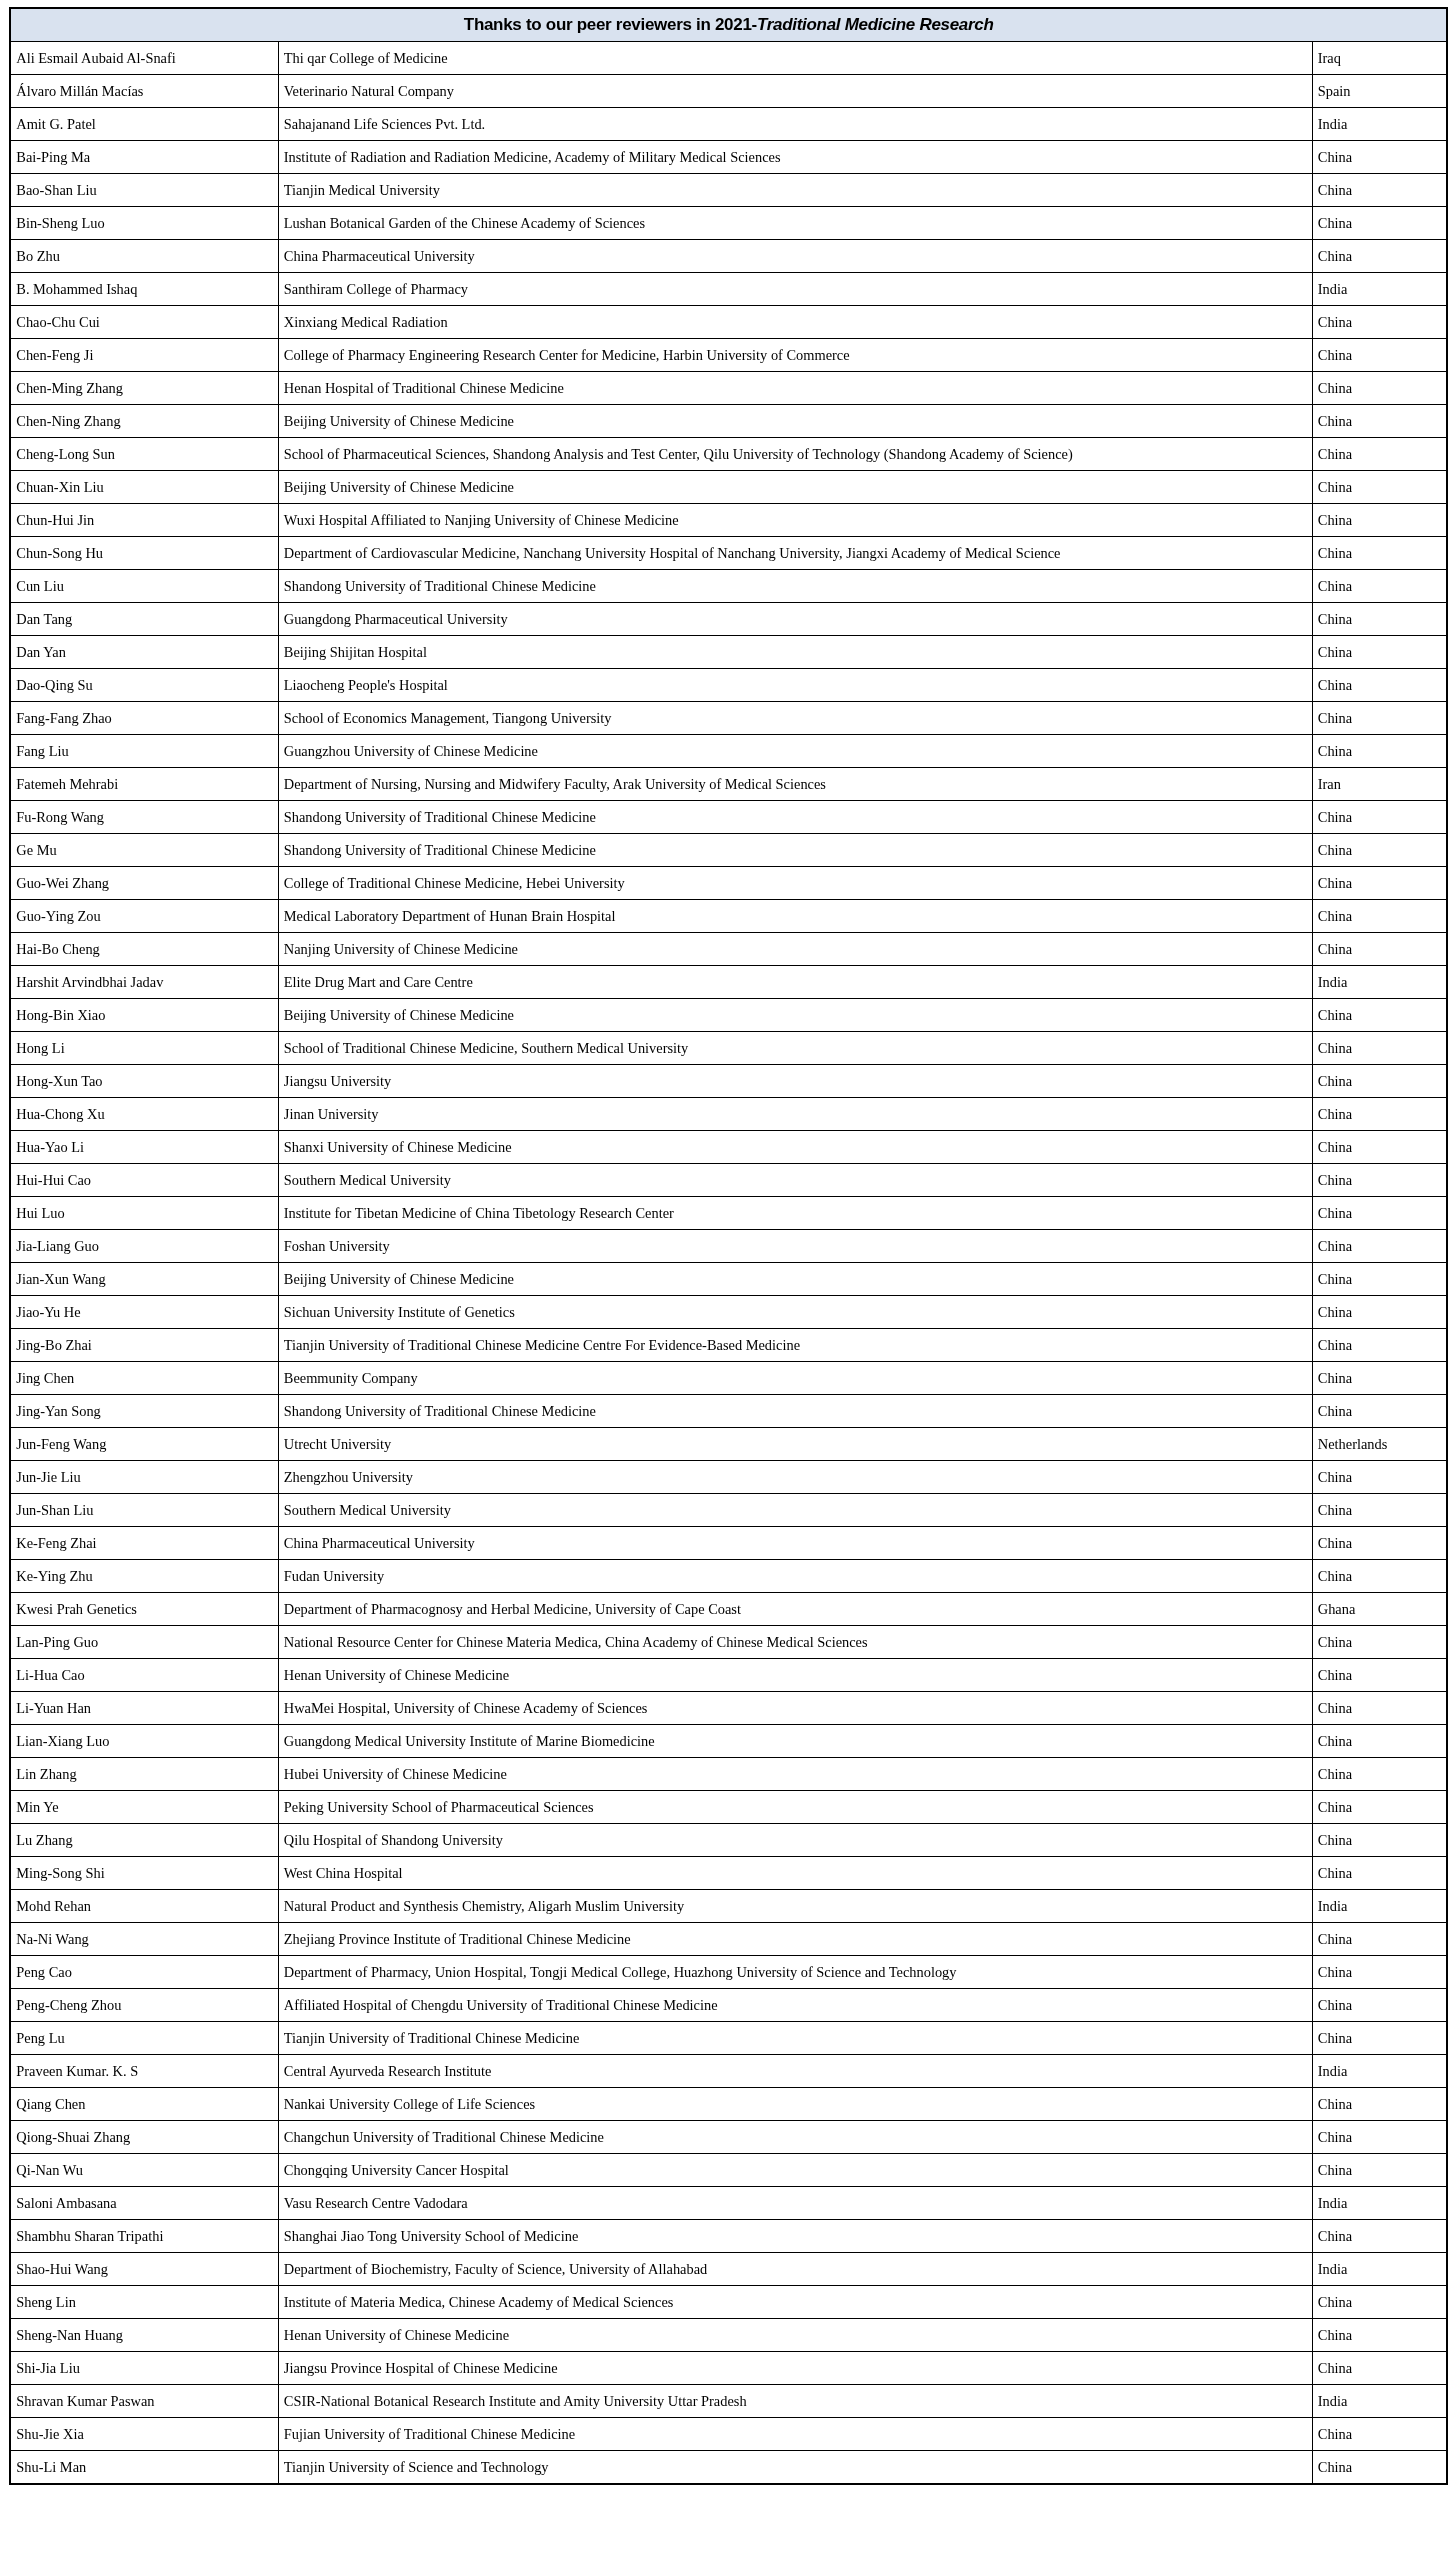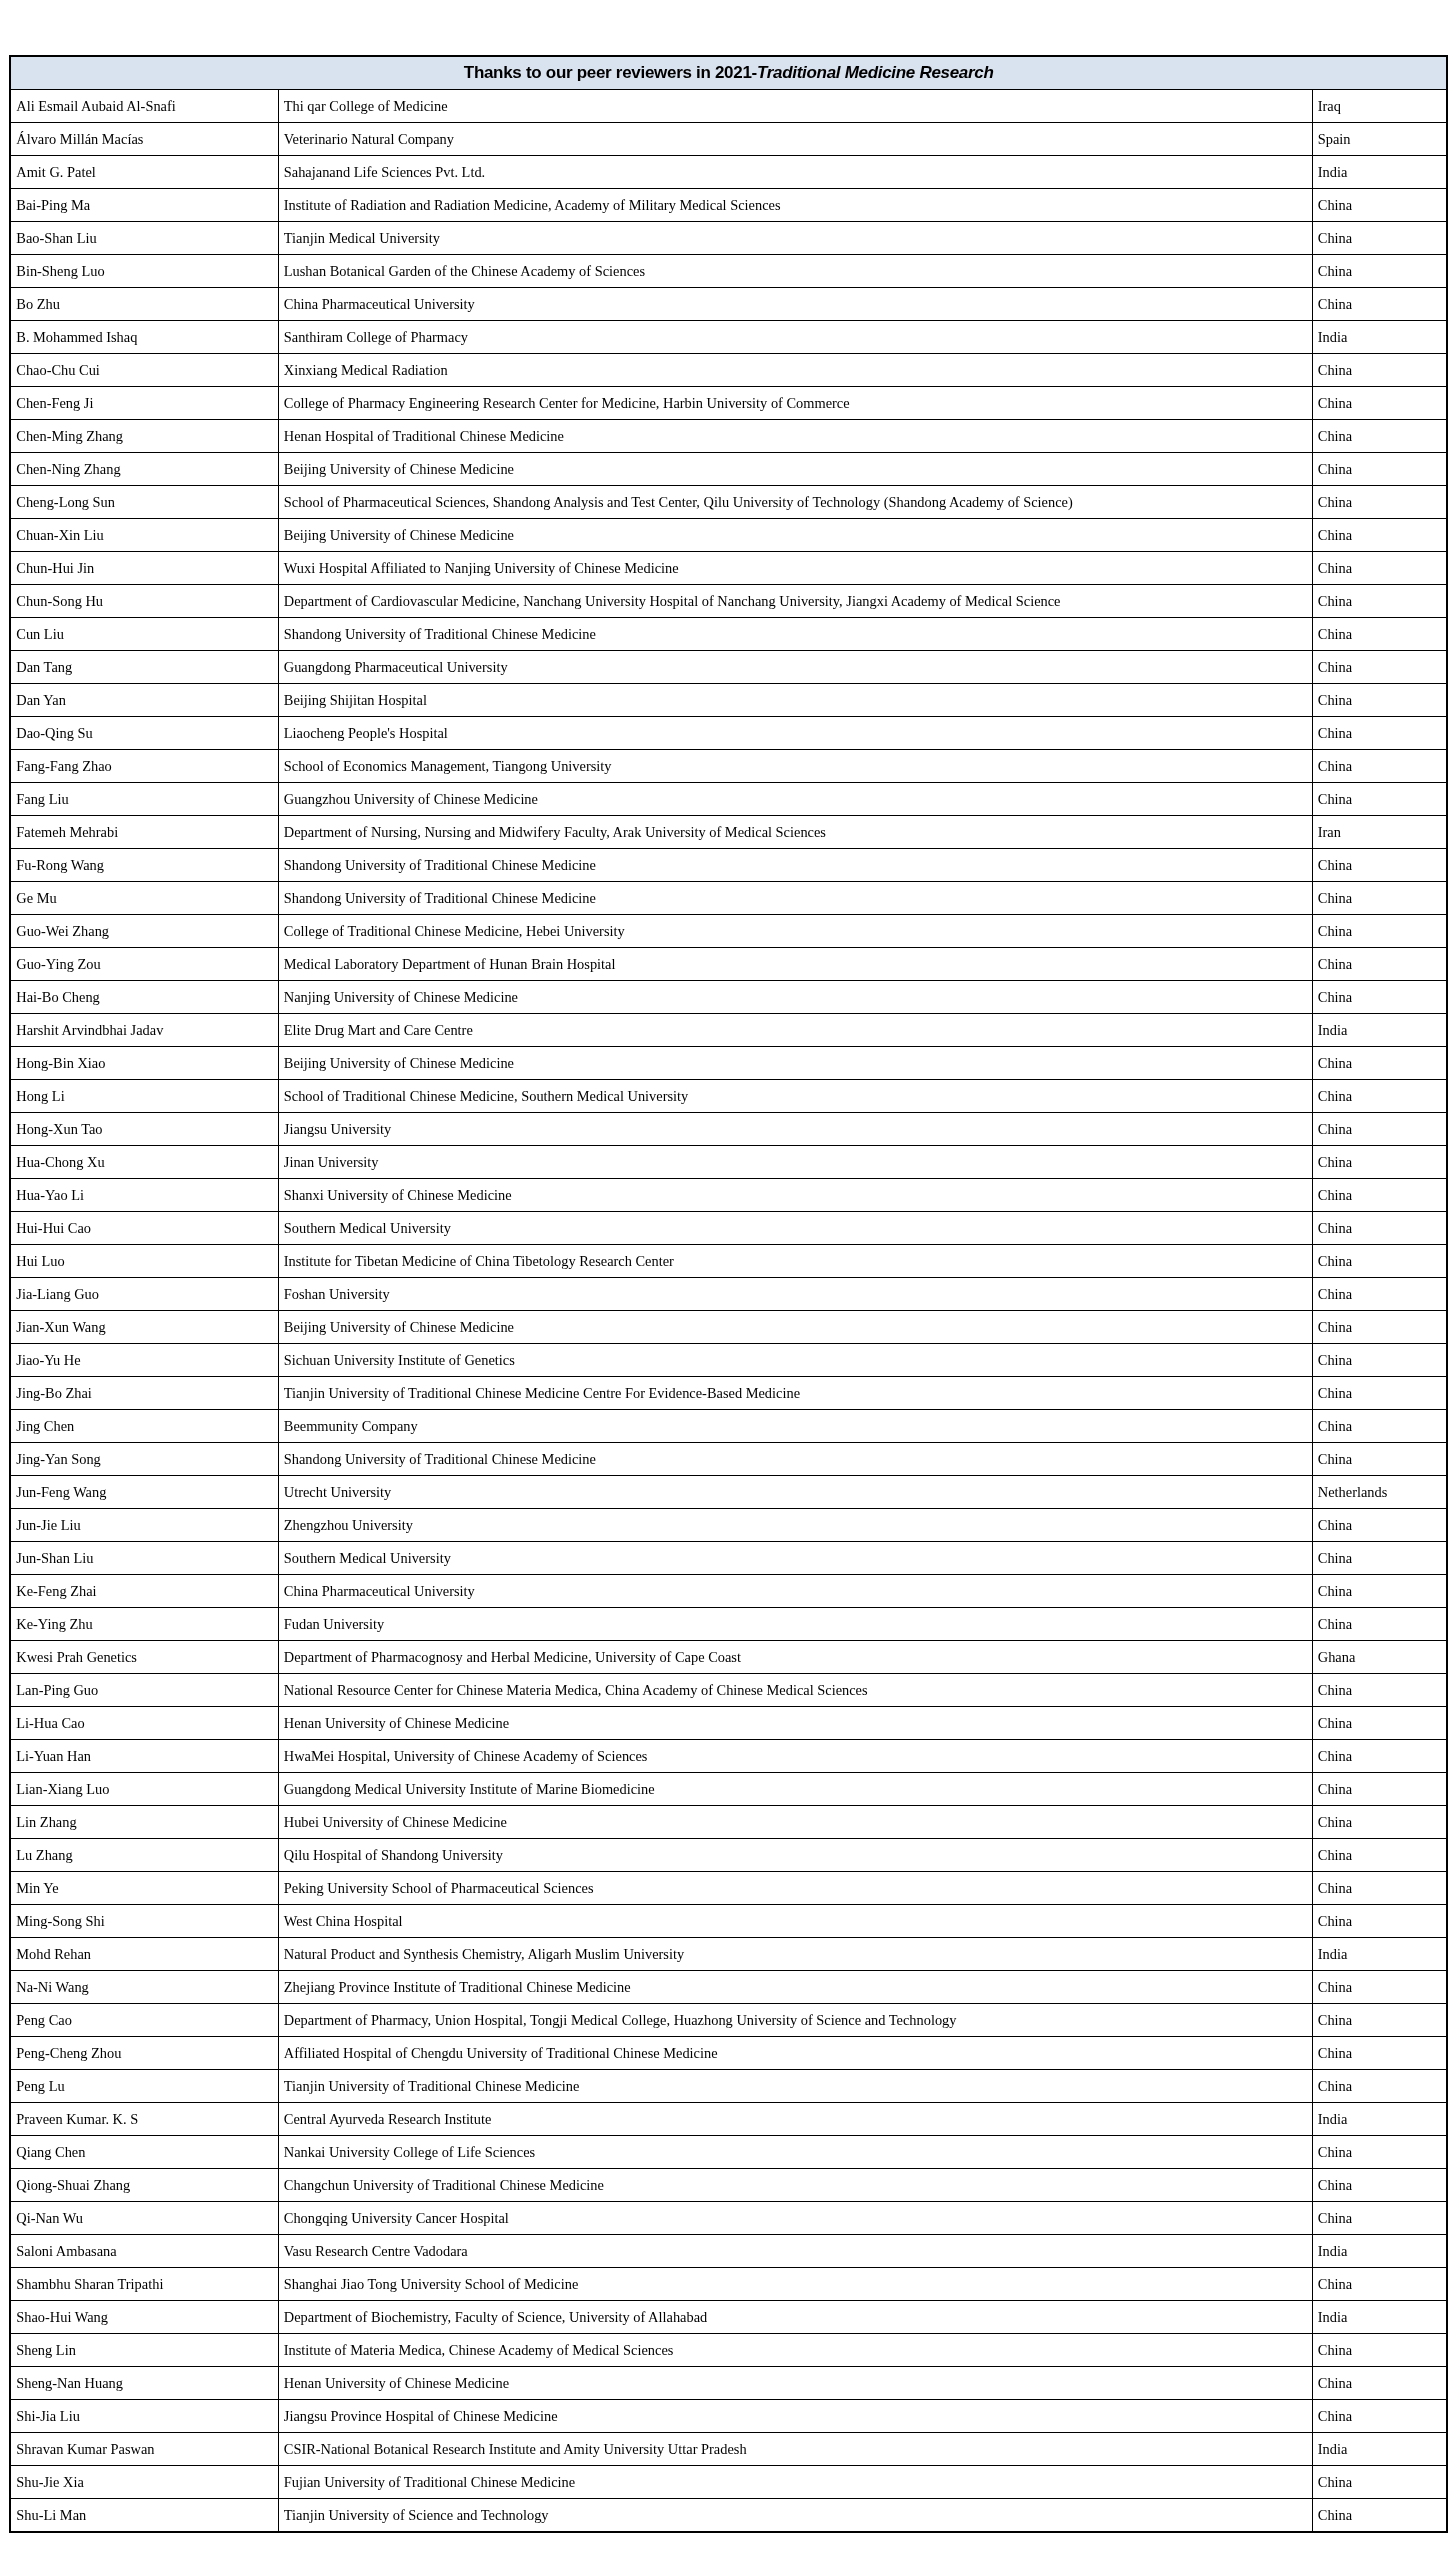--- a/index.html
+++ b/index.html
@@ -2,21 +2,21 @@
 <html style="--header-bg: #d9e2ef; --border: #000000; --page-bg: #ffffff;font-size:8.2px"><head>
 <meta charset="utf-8">
 <style>
   :root{
     --header-bg:#d9e2ef;
     --border:#000000;
     --page-bg:#ffffff;
   }
   html,body{margin:0;padding:0;background:var(--page-bg);}
   .page{width:1454px;box-sizing:border-box;padding:7.2px 7.2px 6.2px 9.2px;background:var(--page-bg);
-        font-family:"Liberation Serif", serif;color:#000;margin-top:48px;}
+        font-family:"Liberation Serif", serif;color:#000;}
   table.reviewers{border-collapse:collapse;table-layout:fixed;width:1437px;background:#fff;}
   table.reviewers, table.reviewers th, table.reviewers td{border:1px solid var(--border);}
   table.reviewers{border-width:2.1px;}
   table.reviewers th, table.reviewers td{border-top-width:1.5px;border-bottom-width:1.5px;}
   th.title-cell{
     height:30px;background:var(--header-bg);
     font-family:"Liberation Sans", sans-serif;font-weight:bold;font-size:17px;
     text-align:center;vertical-align:middle;letter-spacing:-0.3px;
   }
   th.title-cell .it{font-style:italic;}
@@ -301,27 +301,27 @@
           <td>Lian-Xiang Luo</td>
           <td>Guangdong Medical University Institute of Marine Biomedicine</td>
           <td>China</td>
         </tr>
         <tr>
           <td>Lin Zhang</td>
           <td>Hubei University of Chinese Medicine</td>
           <td>China</td>
         </tr>
         <tr>
+          <td>Min Ye</td>
+          <td>Peking University School of Pharmaceutical Sciences</td>
+          <td>China</td>
+        </tr>
+        <tr>
           <td>Lu Zhang</td>
           <td>Qilu Hospital of Shandong University</td>
-          <td>China</td>
-        </tr>
-        <tr>
-          <td>Min Ye</td>
-          <td>Peking University School of Pharmaceutical Sciences</td>
           <td>China</td>
         </tr>
         <tr>
           <td>Ming-Song Shi</td>
           <td>West China Hospital</td>
           <td>China</td>
         </tr>
         <tr>
           <td>Mohd Rehan</td>
           <td>Natural Product and Synthesis Chemistry, Aligarh Muslim University</td>

